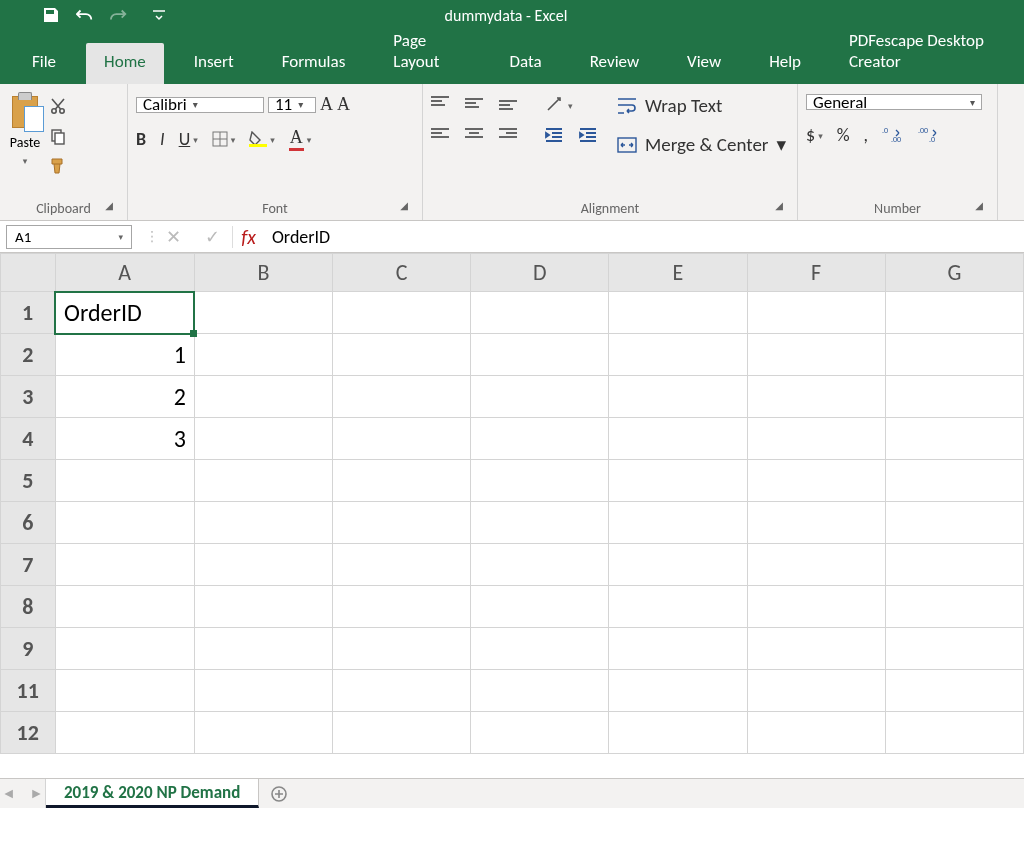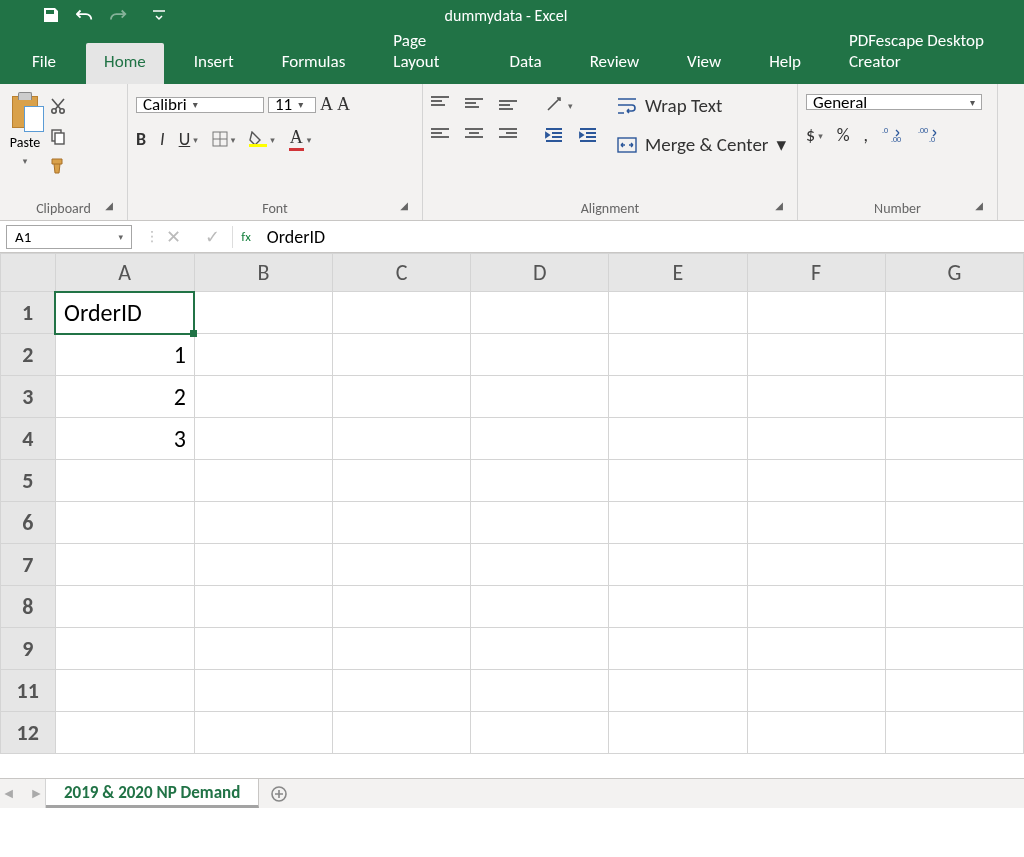--- a/index.html
+++ b/index.html
@@ -46,39 +46,39 @@
 .wrapmerge{display:flex;flex-direction:column;gap:16px;padding-top:4px;}
 .labelbtn{display:flex;align-items:center;gap:8px;cursor:pointer;font-size:19px;color:#333;}
 
 .numbody{display:flex;flex-direction:column;gap:14px;}
 
 .fbar { border-bottom:1px solid #c8c6c4; background:#fff; display:flex; align-items:center; height:32px; }
 .namebox{width:126px;border:1px solid #a6a6a6;margin:3px 6px;padding:2px 8px;font-size:15px;display:flex;align-items:center;justify-content:space-between;}
 .fsep{width:28px;display:flex;align-items:center;justify-content:center;color:#bbb;}
 .fx-ctl{display:flex;align-items:center;gap:24px;padding-right:12px;border-right:1px solid #ddd;}
 .fx-ctl span{color:#bbb;font-size:18px;}
-.fx-lbl{color:#15803d;padding:0 8px;font-size:13px;}
+.fx-lbl{font-style:italic;color:#b91c1c;padding:0 8px;font-size:20px;}
 .fvalue{padding-left:8px;font-size:18px;}
 
 .gridwrap{position:relative;height:555px;overflow:hidden;}
 .gridtable{border-collapse:collapse;width:1024px;}
 .gridtable th, .gridtable td{border:1px solid #d4d4d4;}
 .corner{width:55px;height:38px;background:#e6e6e6;}
 .colh{background:#e6e6e6;text-align:center;font-size:22px;color:#555;font-weight:normal;height:38px;}
 .colA{width:140px;}
 .rowh{background:#e6e6e6;text-align:center;font-size:22px;color:#555;width:55px;height:42px;}
 .cell{padding:2px 8px;font-size:24px;background:#fff;}
 .cell.left{text-align:left;} .cell.right{text-align:right;}
 .sel{border:2px solid #217346 !important;position:relative;}
 .sel::after{content:'';position:absolute;right:-4px;bottom:-4px;width:7px;height:7px;background:#217346;}
 
 .sheetbar{position:absolute;bottom:0;left:0;right:0;height:30px;border-top:1px solid #c8c6c4;background:#f3f2f1;display:flex;align-items:stretch;}
 .nav-arr{width:46px;display:flex;align-items:center;justify-content:center;gap:14px;color:#aaa;border-right:1px solid #d4d4d4;}
 .stab{padding:4px 18px;font-size:17px;border-right:1px solid #c8c6c4;display:flex;align-items:center;cursor:pointer;color:#555;background:#f3f2f1;}
-.stab.active{background:#fff;color:#217346;font-weight:bold;border-bottom:3px solid #a3a3a3;}
+.stab.active{background:#fff;color:#217346;font-weight:bold;border-bottom:3px solid #0f172a;}
 .addsheet{width:40px;display:flex;align-items:center;justify-content:center;color:#888;cursor:pointer;}
 svg{display:block;}
 </style>
 </head>
 <body>
 
 <div class="titlebar">
   <div class="qat">
     <span class="qat-icon">
       <svg width="18" height="18" viewBox="0 0 18 18" fill="#fff">

